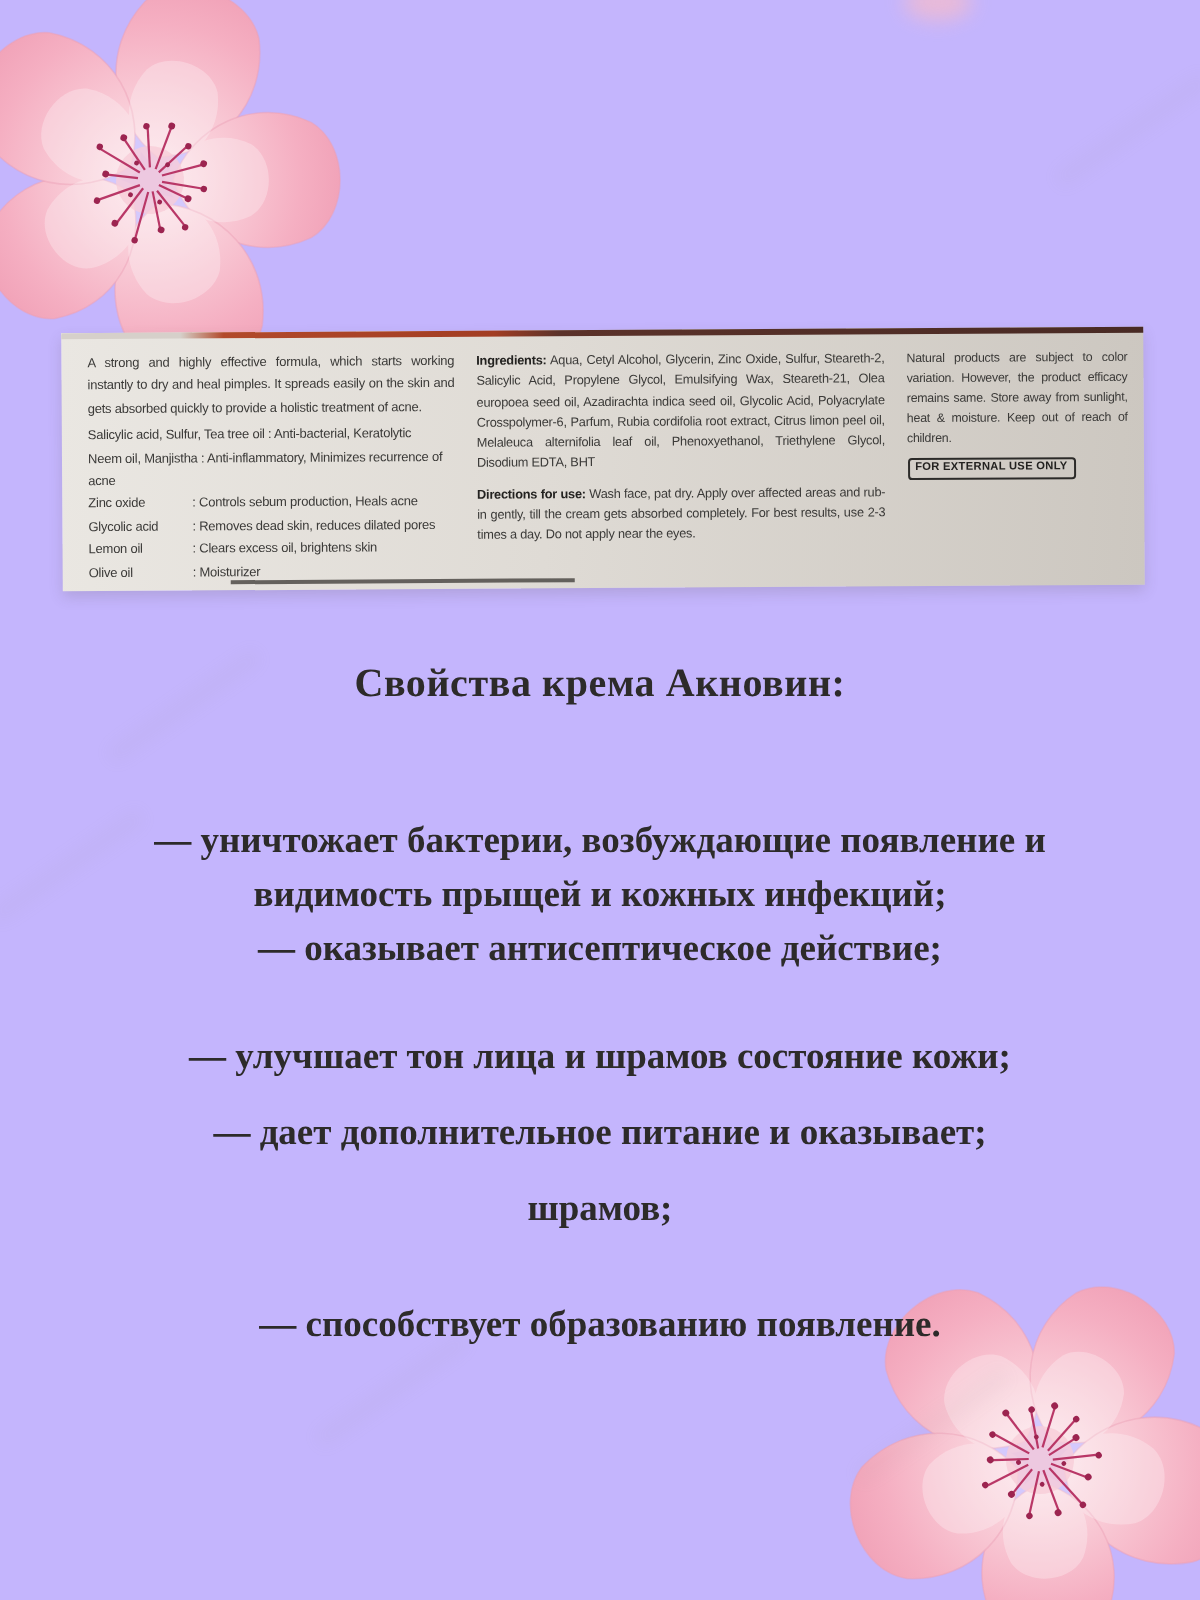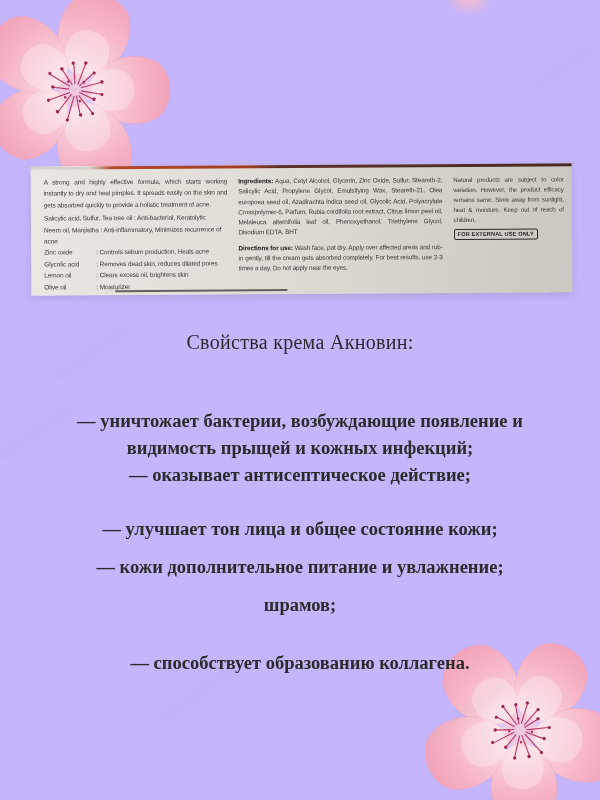--- a/index.html
+++ b/index.html
@@ -55,21 +55,21 @@
   }
   .pkg-underline {
     position:absolute; left:84px; bottom:3px; width:172px; height:2px;
     background:#4e4a46; opacity:.85;
   }
   
   .rus {
     position:absolute; left:20px; right:20px; text-align:center;
     font-family:"Liberation Serif","DejaVu Serif",serif; color:#2d2b2a;
   }
-  .title { top:331px; font-size:20px; font-weight:normal; letter-spacing:.3px; }
+  .title { top:331px; font-size:20px; font-weight:bold; letter-spacing:.3px; }
   .bullet { font-size:18.5px; line-height:27px; }
   .b1 { top:408px; }
   .b2 { top:462px; }
   .b3 { top:516px; }
   .b4 { top:554px; }
   .b5 { top:594px; line-height:22px; }
   .b6 { top:650px; }
   .bline { display:block;font-weight:bold; }
 </style>
 </head>
@@ -202,25 +202,25 @@
   <h1 class="rus title">Свойства крема Акновин:</h1>
 
   <div class="rus bullet b1">
     <span class="bline">— уничтожает бактерии, возбуждающие появление и</span>
     <span class="bline">видимость прыщей и кожных инфекций;</span>
   </div>
   <div class="rus bullet b2">
     <span class="bline">— оказывает антисептическое действие;</span>
   </div>
   <div class="rus bullet b3">
-    <span class="bline">— улучшает тон лица и общее состояние кожи;</span>
+    <span class="bline">— улучшает тон лица и шрамов состояние кожи;</span>
   </div>
   <div class="rus bullet b4">
-    <span class="bline">— кожи дополнительное питание и увлажнение;</span>
+    <span class="bline">— дает дополнительное питание и оказывает;</span>
   </div>
   <div class="rus bullet b5">
     <span class="bline">шрамов;</span>
   </div>
   <div class="rus bullet b6">
-    <span class="bline">— способствует образованию коллагена.</span>
+    <span class="bline">— способствует образованию появление.</span>
   </div>
 
 </div>
 
 </body></html>

